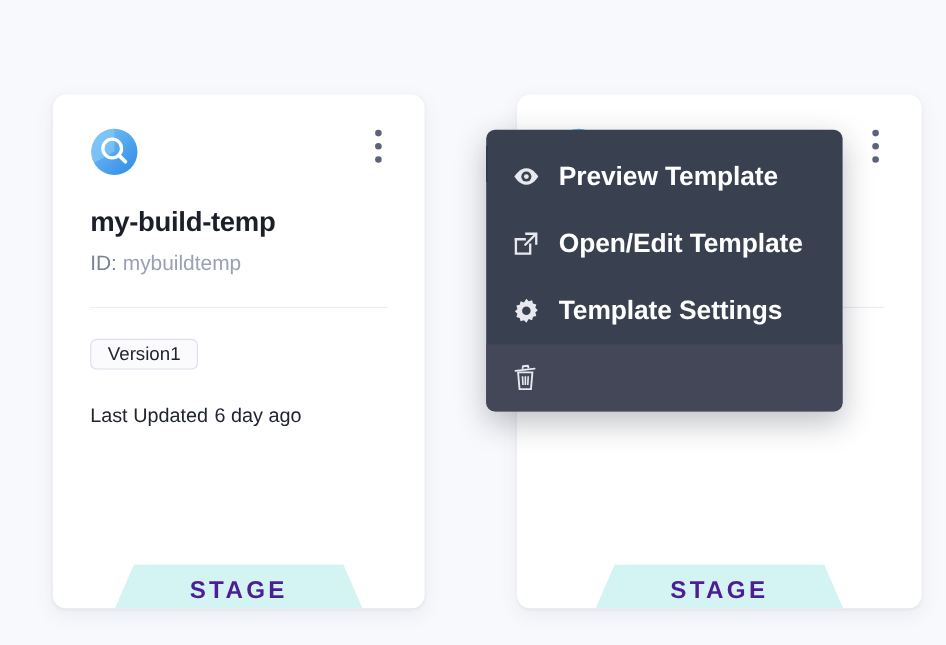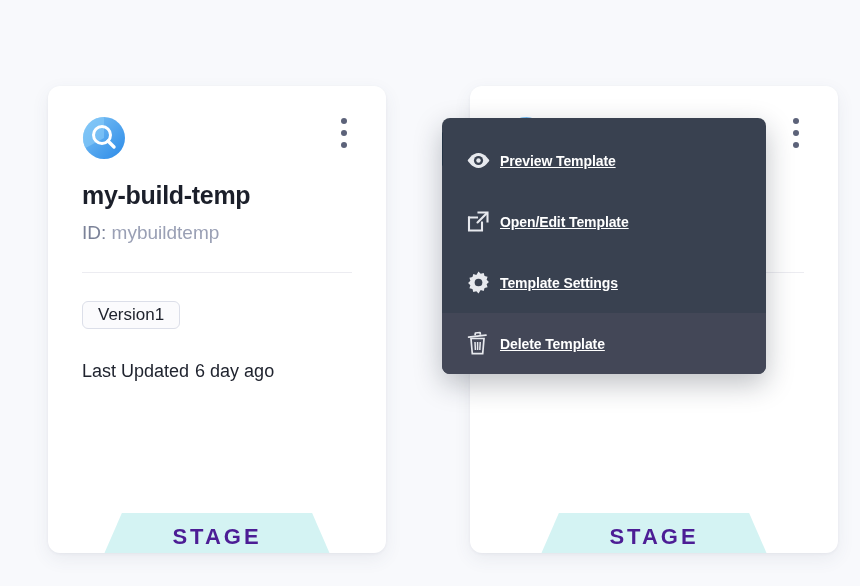--- a/index.html
+++ b/index.html
@@ -59,21 +59,21 @@
   }
   .kebab i {
     display: block;
     width: 6px; height: 6px;
     border-radius: 50%;
     background: #5c6279;
   }
 
   
   .tpl-title {
-    margin-top: 21px;
+    margin-top: 28px;
     font-size: 25px;
     font-weight: bold;
     color: #1b1f2a;
     letter-spacing: -0.3px;
     white-space: nowrap;
   }
   .tpl-id {
     margin-top: 12px;
     font-size: 19px;
     color: #9aa0b5;
@@ -168,27 +168,26 @@
     width: 30px;
     min-width: 30px;
     display: flex;
     align-items: center;
     justify-content: flex-start;
     color: #e7e9ee;
   }
   .menu-icon svg { display: block; }
 
   .menu-label {
-    margin-left: 4px;
-    font-size: 14px;
+    margin-left: 12px;
+    font-size: 24px;
     font-weight: bold;
     color: #ffffff;
     letter-spacing: -0.1px;
     white-space: nowrap;
-    text-decoration: underline;
   }
 
   
   .clip-right { overflow: hidden; }
 </style>
 </head>
 <body>
 
 <div class="card" id="card-left">
   <div class="card-inner">
@@ -315,15 +314,14 @@
     <span class="menu-icon">
       <svg width="23" height="25" viewBox="0 0 23 25">
         <path d="M5 7.5h13l-1.3 15.2H6.3z" fill="none" stroke="currentColor" stroke-width="1.7"></path>
         <path d="M2.6 6.2l17.4-2.1" fill="none" stroke="currentColor" stroke-width="1.7" stroke-linecap="round"></path>
         <path d="M9 4.3l.4-2.3 4.6-.5.5 2.2" fill="none" stroke="currentColor" stroke-width="1.7" stroke-linejoin="round"></path>
         <line x1="9" y1="11" x2="9.4" y2="19" stroke="currentColor" stroke-width="1.5"></line>
         <line x1="11.6" y1="11" x2="11.6" y2="19" stroke="currentColor" stroke-width="1.5"></line>
         <line x1="14.2" y1="11" x2="13.8" y2="19" stroke="currentColor" stroke-width="1.5"></line>
       </svg>
     </span>
-    <span class="menu-label">Delete Template</span>
   </div>
 </div>
 
 </body></html>

